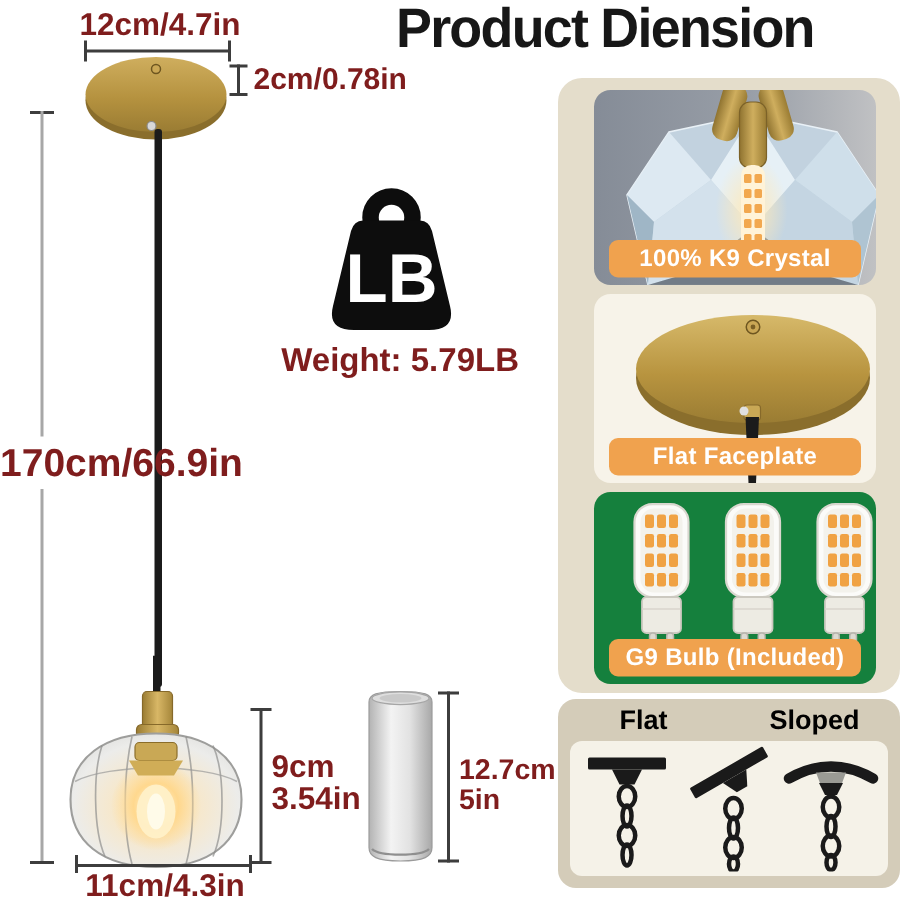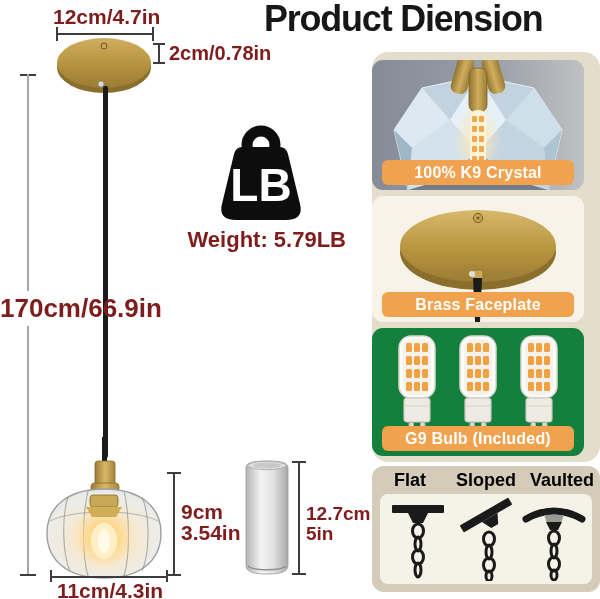--- a/index.html
+++ b/index.html
@@ -9,21 +9,21 @@
   .title{left:264px;top:-2px;width:336px;font-size:37px;font-weight:800;color:#171717;
     letter-spacing:-1.2px;white-space:nowrap;transform:scaleX(.97);transform-origin:left;}
   .dimlabel{font-weight:bold;color:#7f1d1d;white-space:nowrap;}
   .hline{background:#3d3d3d;height:2px;}
   .vline{background:#3d3d3d;width:2px;}
   .gray{background:#a7a7a7;}
   .tickv{background:#3d3d3d;width:2px;}
   .tickh{background:#3d3d3d;height:2px;}
   .cord{background:#1b1b1b;width:5px;border-radius:2px;}
   .panel{left:372px;top:52px;width:228px;height:410px;background:#e4ddcb;border-radius:16px;}
-  .card{position:absolute;left:0;width:212px;border-radius:11px;overflow:hidden;}
+  .card{position:absolute;left:24px;width:188px;border-radius:11px;overflow:hidden;}
   .card1{top:8px;height:130px;background:linear-gradient(90deg,#858c97,#989ea7 55%,#c0c1c3);}
   .card2{top:144px;height:126px;background:#f7f3e9;}
   .card3{top:276px;height:128px;background:#15803d;}
   .banner{position:absolute;left:10px;right:10px;bottom:5px;height:25px;background:#f0a24e;
     border-radius:6px;color:#fff;font-weight:bold;font-size:16px;line-height:25px;
     text-align:center;letter-spacing:.2px;}
   .mountpanel{left:372px;top:466px;width:228px;height:126px;background:#d4ccb9;border-radius:12px;}
   .mountlabels{position:absolute;top:4px;left:0;width:228px;display:flex;}
   .mountlabels div{flex:1;text-align:center;font-size:18px;font-weight:bold;color:#000000;}
   .mountinner{position:absolute;left:8px;top:28px;width:212px;height:90px;background:#f5f2e8;border-radius:8px;}
@@ -198,21 +198,21 @@
           </linearGradient>
         </defs>
         <ellipse cx="106" cy="56" rx="78" ry="38" fill="#8a6e2c"></ellipse>
         <ellipse cx="106" cy="50" rx="78" ry="36" fill="url(#goldTop2)"></ellipse>
         <circle cx="106" cy="22" r="4.5" fill="#caa755" stroke="#6e5620" stroke-width="1"></circle>
         <circle cx="106" cy="22" r="1.6" fill="#7a5f25"></circle>
         <rect x="100" y="74" width="11" height="10" rx="2" fill="#c9a855" stroke="#86692a" stroke-width="0.8"></rect>
         <circle cx="100" cy="78" r="3" fill="#e0e0e0"></circle>
         <polygon points="101,82 110,82 108,126 103,126" fill="#1b1b1b"></polygon>
       </svg>
-      <div class="banner">Brass Faceplate</div>
+      <div class="banner">Flat Faceplate</div>
     </div>
 
     <div class="card card3">
       <svg width="212" height="128" viewBox="0 0 212 128">
         <defs>
           <g id="g9bulb">
             <rect x="2" y="0" width="36" height="62" rx="12" fill="#fbfbf9" stroke="#d9d7cf" stroke-width="1.5"></rect>
             <rect x="6" y="3" width="28" height="56" rx="9" fill="#f3f2ec"></rect>
             <g fill="#f0a243">
               <rect x="9" y="7" width="6" height="9" rx="1.5"></rect>
@@ -239,21 +239,20 @@
         <use href="#g9bulb" x="147" y="8"></use>
       </svg>
       <div class="banner">G9 Bulb (Included)</div>
     </div>
   </div>
 
   <div class="abs mountpanel">
     <div class="mountlabels">
       <div>Flat</div>
       <div>Sloped</div>
-      <div>Vaulted</div>
     </div>
     <div class="mountinner">
       <svg class="abs" style="left:5px;top:3px;" width="66" height="84" viewBox="0 0 66 84">
         <rect x="7" y="8" width="52" height="8" fill="#1a1a1a" rx="1"></rect>
         <path d="M23,16 h20 l-5,10 h-10 Z" fill="#1a1a1a"></path>
         <g fill="none" stroke="#1a1a1a" stroke-width="3">
           <ellipse cx="33" cy="34" rx="5.5" ry="7"></ellipse>
             <ellipse cx="33" cy="47" rx="3" ry="7"></ellipse>
           <ellipse cx="33" cy="60" rx="5.5" ry="7"></ellipse>
             <ellipse cx="33" cy="73" rx="3" ry="7"></ellipse>

